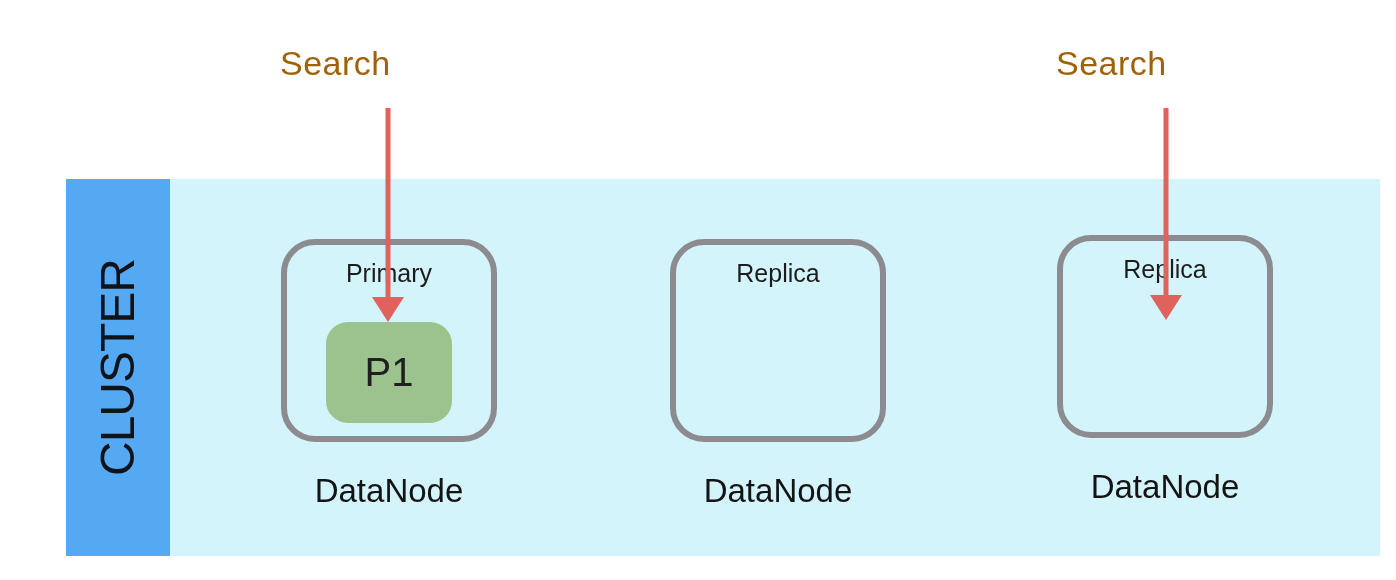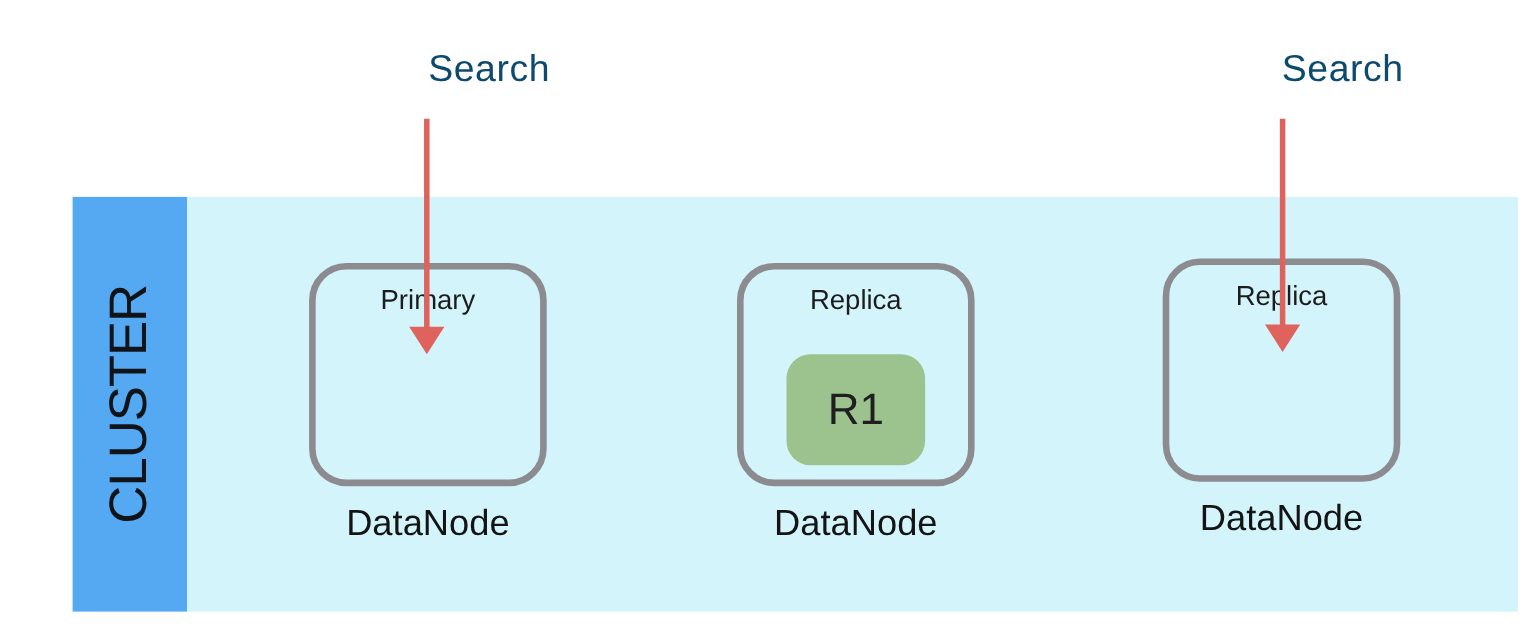--- a/index.html
+++ b/index.html
@@ -15,24 +15,24 @@
     height: 580px;
     background: #ffffff;
     overflow: hidden;
   }
 
   
   .search-label {
     position: absolute;
     top: 44px;
     width: 220px;
-    text-align: right;
+    text-align: left;
     font-size: 34px;
     letter-spacing: 0.5px;
-    color: #0c4a6e;
+    color: #a16207;
   }
   .search-label.first  { left: 280px; }
   .search-label.second { left: 1056px; }
 
   
   svg.arrow-overlay {
     position: absolute;
     left: 0; top: 0;
     width: 1396px;
     height: 580px;
@@ -105,21 +105,21 @@
     height: 101px;
     background: #9cc28e;
     border-radius: 22px;
     display: flex;
     align-items: center;
     justify-content: center;
     font-size: 40px;
     color: #1f1f1f;
   }
   .node-caption {
-    margin-top: 14px;
+    margin-top: 30px;
     font-size: 33px;
     color: #141414;
   }
 </style>
 </head>
 <body>
 
 <div class="canvas">
 
   <div class="search-label first">Search</div>
@@ -128,28 +128,28 @@
   <div class="cluster-band">
     <div class="cluster-sidebar">
       <div class="cluster-label">CLUSTER</div>
     </div>
     <div class="cluster-body"></div>
   </div>
 
   <div class="node-group n1">
     <div class="node-box">
       <div class="shard-type">Primary</div>
+      <div class="shard">P1</div>
     </div>
     <div class="node-caption">DataNode</div>
   </div>
 
   <div class="node-group n2">
     <div class="node-box">
       <div class="shard-type">Replica</div>
-      <div class="shard">R1</div>
     </div>
     <div class="node-caption">DataNode</div>
   </div>
 
   <div class="node-group n3">
     <div class="node-box">
       <div class="shard-type">Replica</div>
     </div>
     <div class="node-caption">DataNode</div>
   </div>

